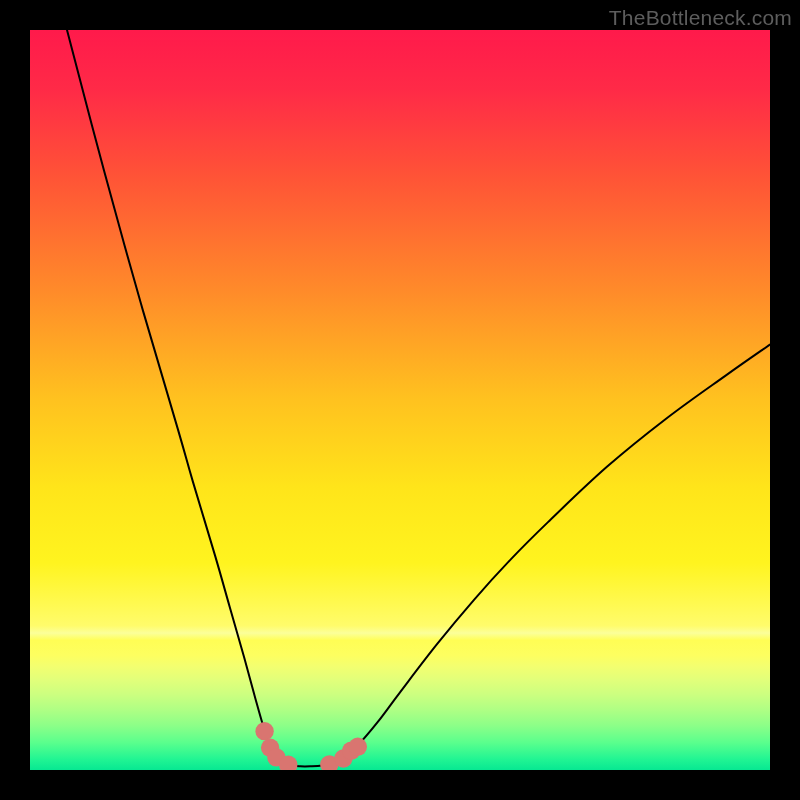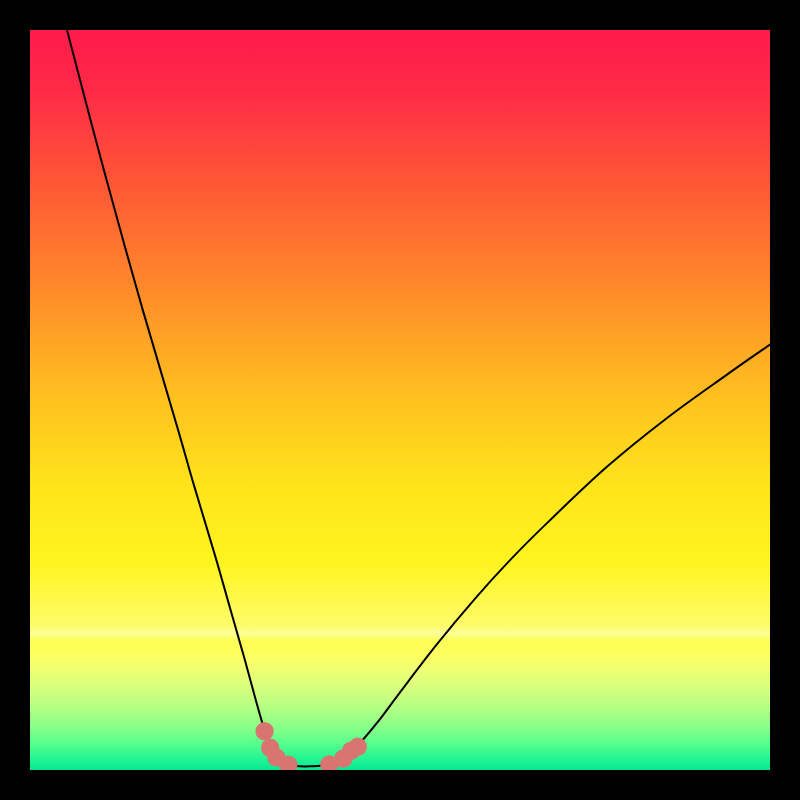--- a/index.html
+++ b/index.html
@@ -86,13 +86,14 @@
           <circle cx="246.41999999999996" cy="727.42" r="9.2" fill="#d97570"></circle>
           <circle cx="258.26" cy="734.82" r="9.2" fill="#d97570"></circle>
           <circle cx="299.33000000000004" cy="734.45" r="9.2" fill="#d97570"></circle>
           <circle cx="313.39" cy="728.53" r="9.2" fill="#d97570"></circle>
           <circle cx="321.16" cy="720.76" r="9.2" fill="#d97570"></circle>
           <circle cx="327.81999999999994" cy="716.69" r="9.2" fill="#d97570"></circle>
         </g>
     </svg>
   </div>
 
+  <div class="watermark">TheBottleneck.com</div>
 </div>
 
 </body></html>

